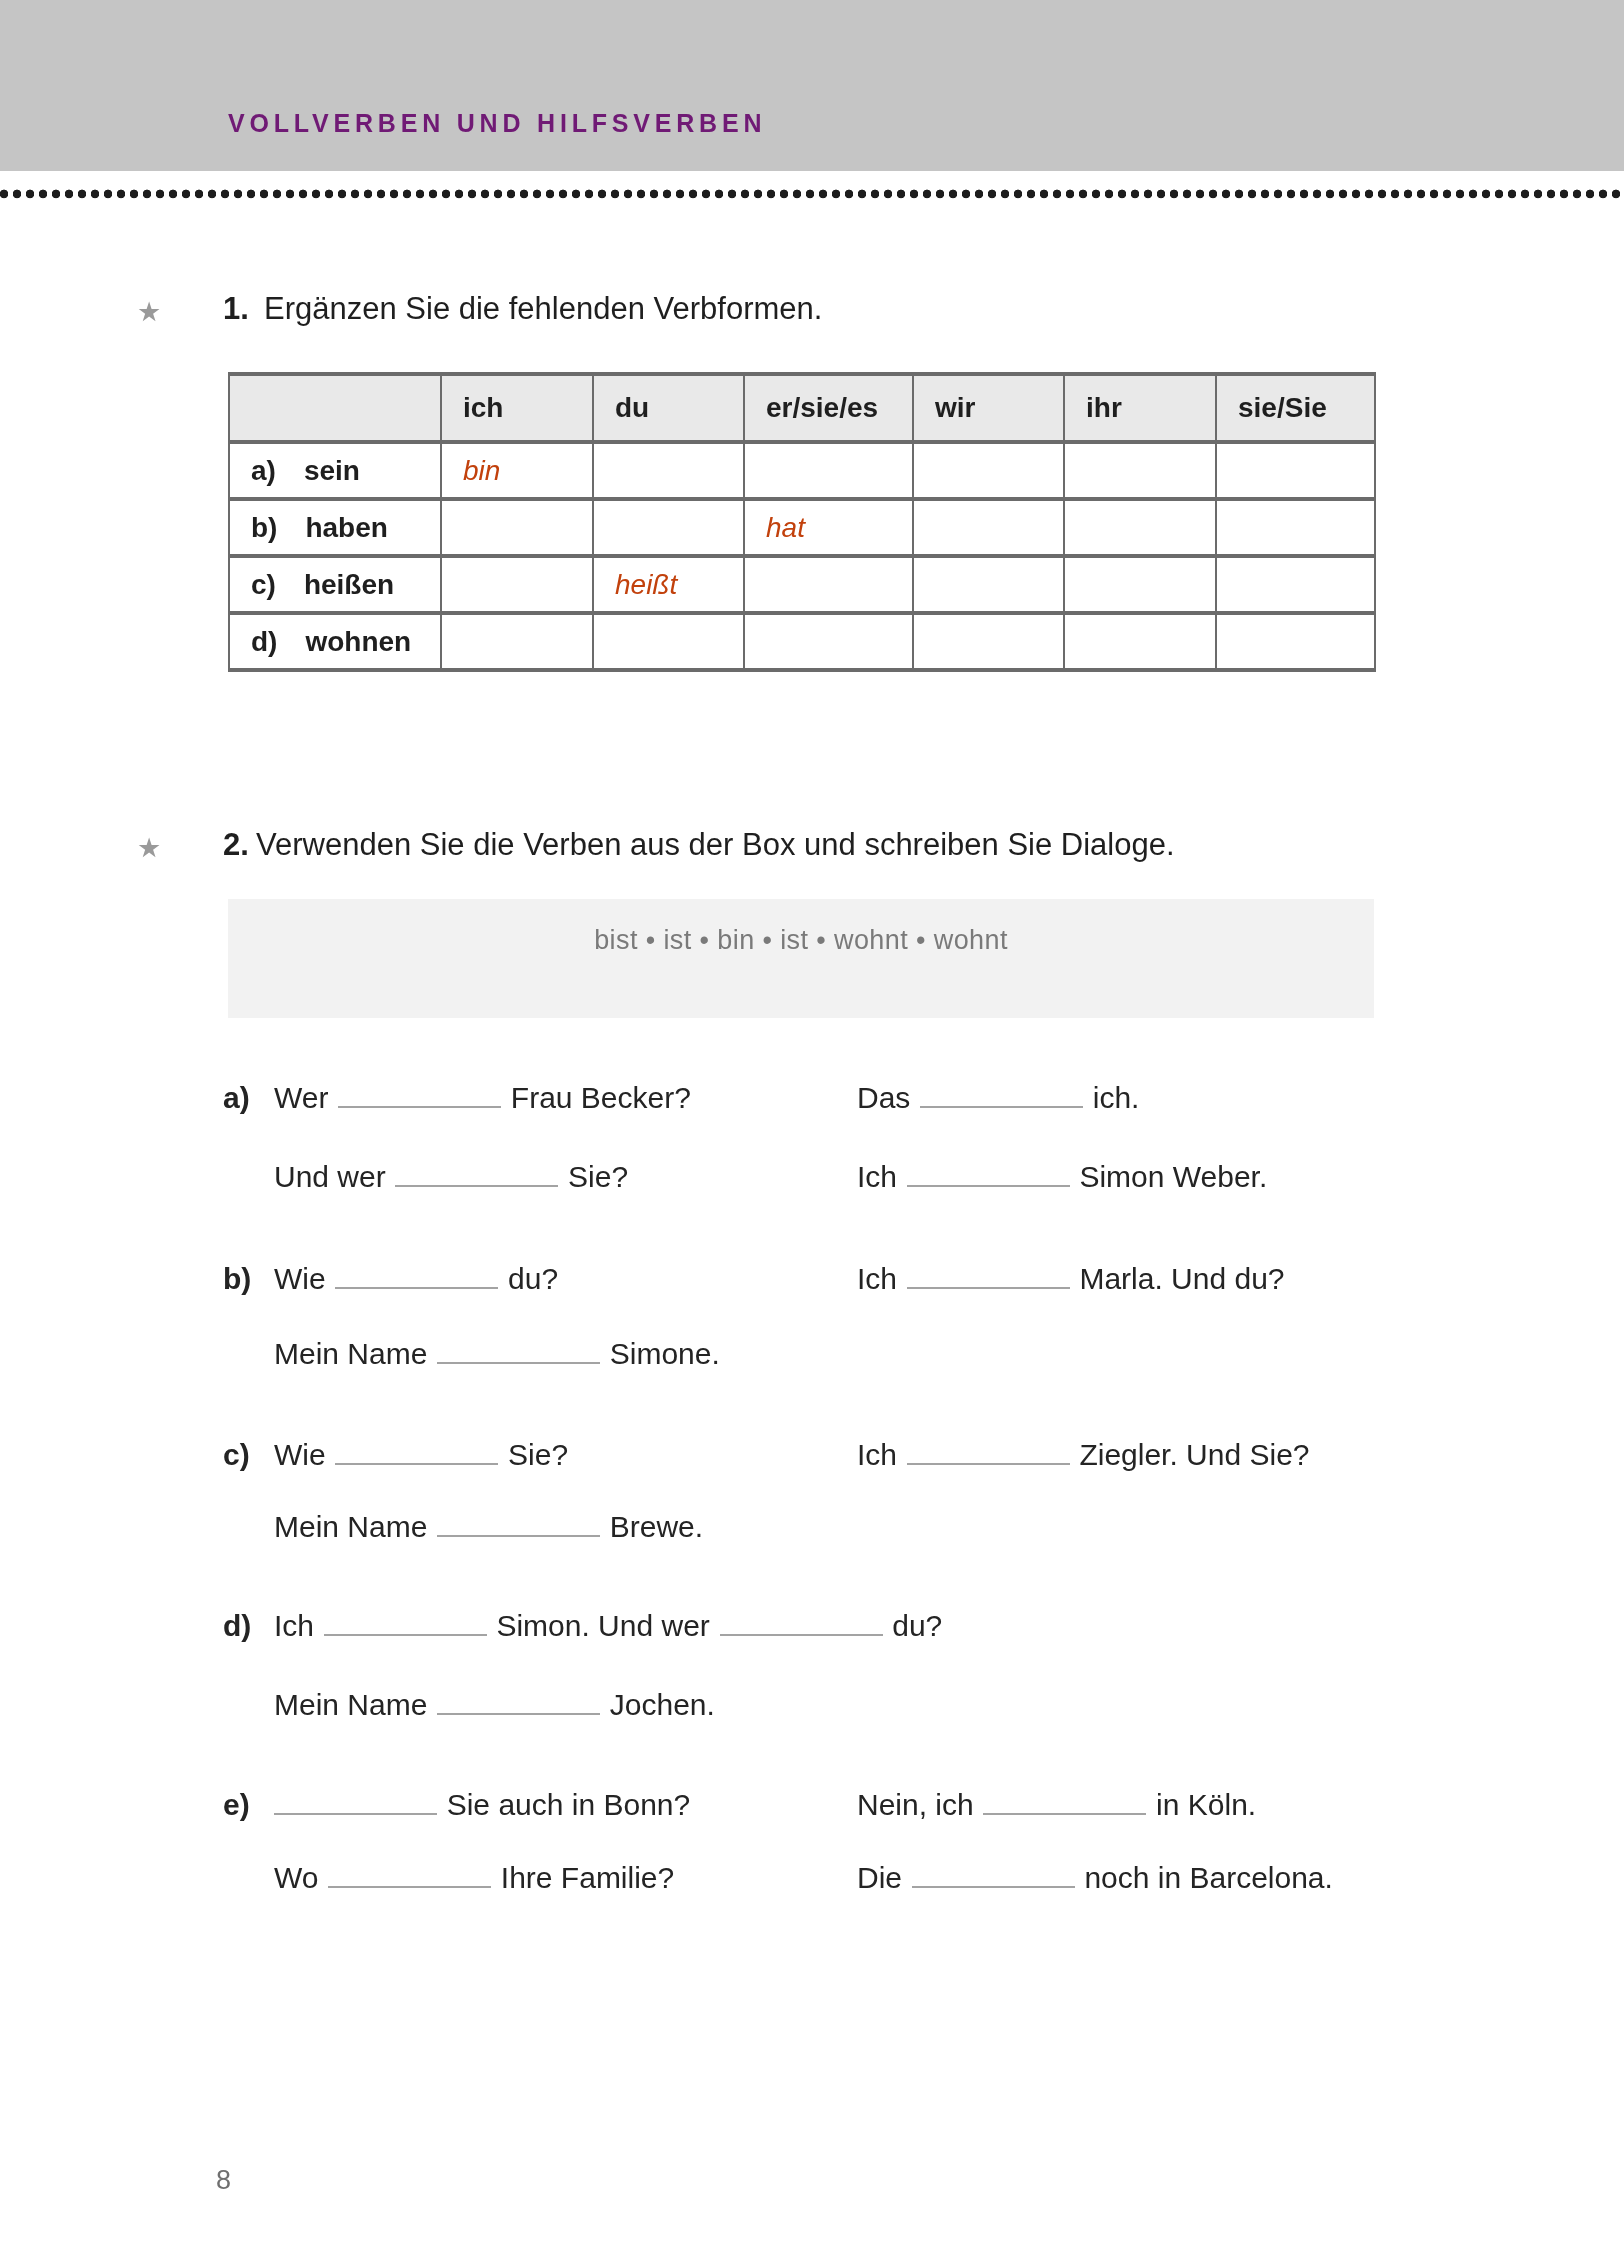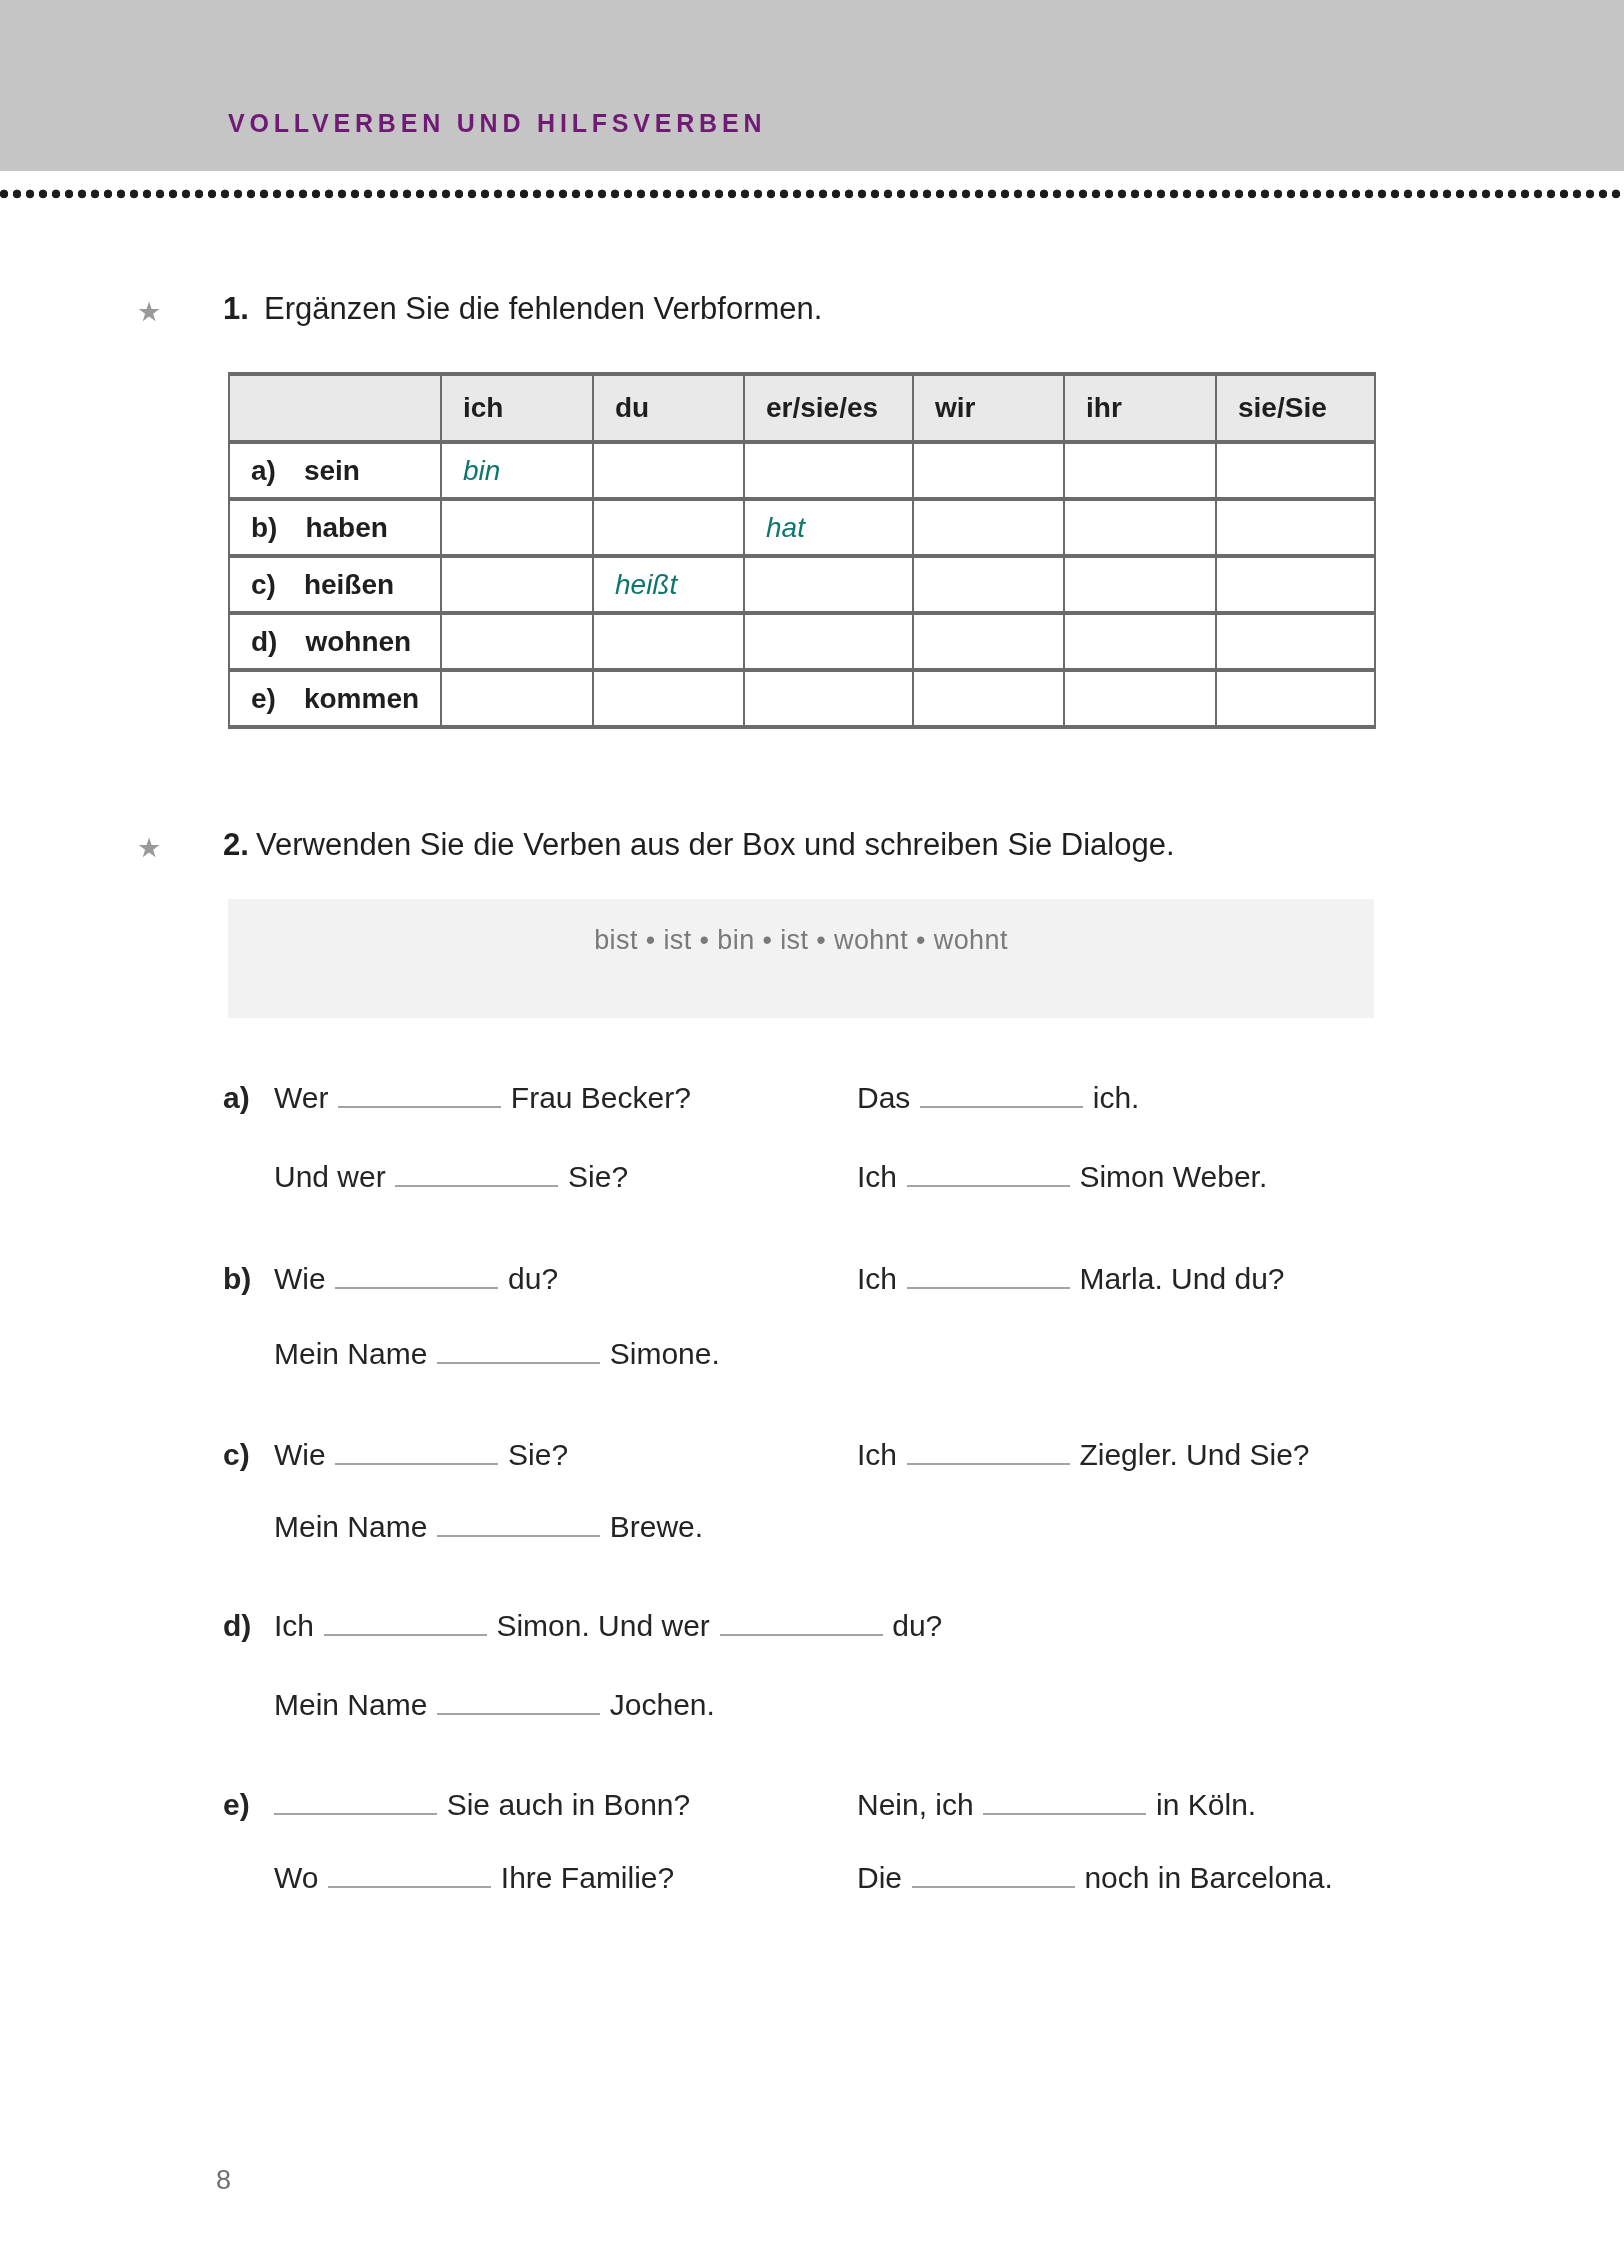--- a/index.html
+++ b/index.html
@@ -45,21 +45,21 @@
   .verb-table th, .verb-table td {
     border: 2.4px solid #6b6b6b; border-top-width: 4px; border-bottom-width: 4px;
     padding: 0 0 0 21px; text-align: left; vertical-align: middle;
     overflow: hidden; white-space: nowrap;
   }
   .verb-table thead tr { height: 68px; }
   .verb-table tbody tr { height: 57px; }
   .verb-table th { background: #e9e9e9; font-weight: bold; }
   .verb-cell { font-weight: bold; }
   .row-verb { margin-left: 28px; }
-  .ans { font-style: italic; font-weight: normal; color: #0f766e; }
+  .ans { font-style: italic; font-weight: normal; color: #c2410c; }
 
   
   .word-box {
     position: absolute; left: 228px; top: 899px; width: 1146px; height: 119px;
     background: #f2f2f2; text-align: center;
     font-size: 27px; color: #7a7a7a; letter-spacing: 0.4px;
   }
   .word-box .wb-line { line-height: 45px; white-space: nowrap; }
   .word-box .wb-line:first-child { margin-top: 19.3px; }
 
@@ -141,29 +141,20 @@
     </tr>
     <tr>
       <td class="verb-cell"><span>d)</span><span class="row-verb">wohnen</span></td>
       <td class="ans"></td>
       <td class="ans"></td>
       <td class="ans"></td>
       <td class="ans"></td>
       <td class="ans"></td>
       <td class="ans"></td>
     </tr>
-    <tr>
-      <td class="verb-cell"><span>e)</span><span class="row-verb">kommen</span></td>
-      <td class="ans"></td>
-      <td class="ans"></td>
-      <td class="ans"></td>
-      <td class="ans"></td>
-      <td class="ans"></td>
-      <td class="ans"></td>
-    </tr>
   </tbody>
 </table>
 
 <span class="star star-2">★</span>
 <span class="ex-num ex-num-2">2.</span>
 <span class="ex-title ex-title-2">Verwenden Sie die Verben aus der Box und schreiben Sie Dialoge.</span>
 
 <div class="word-box">
   <div class="wb-line">bist • ist • bin • ist • wohnt • wohnt</div>
 </div>

